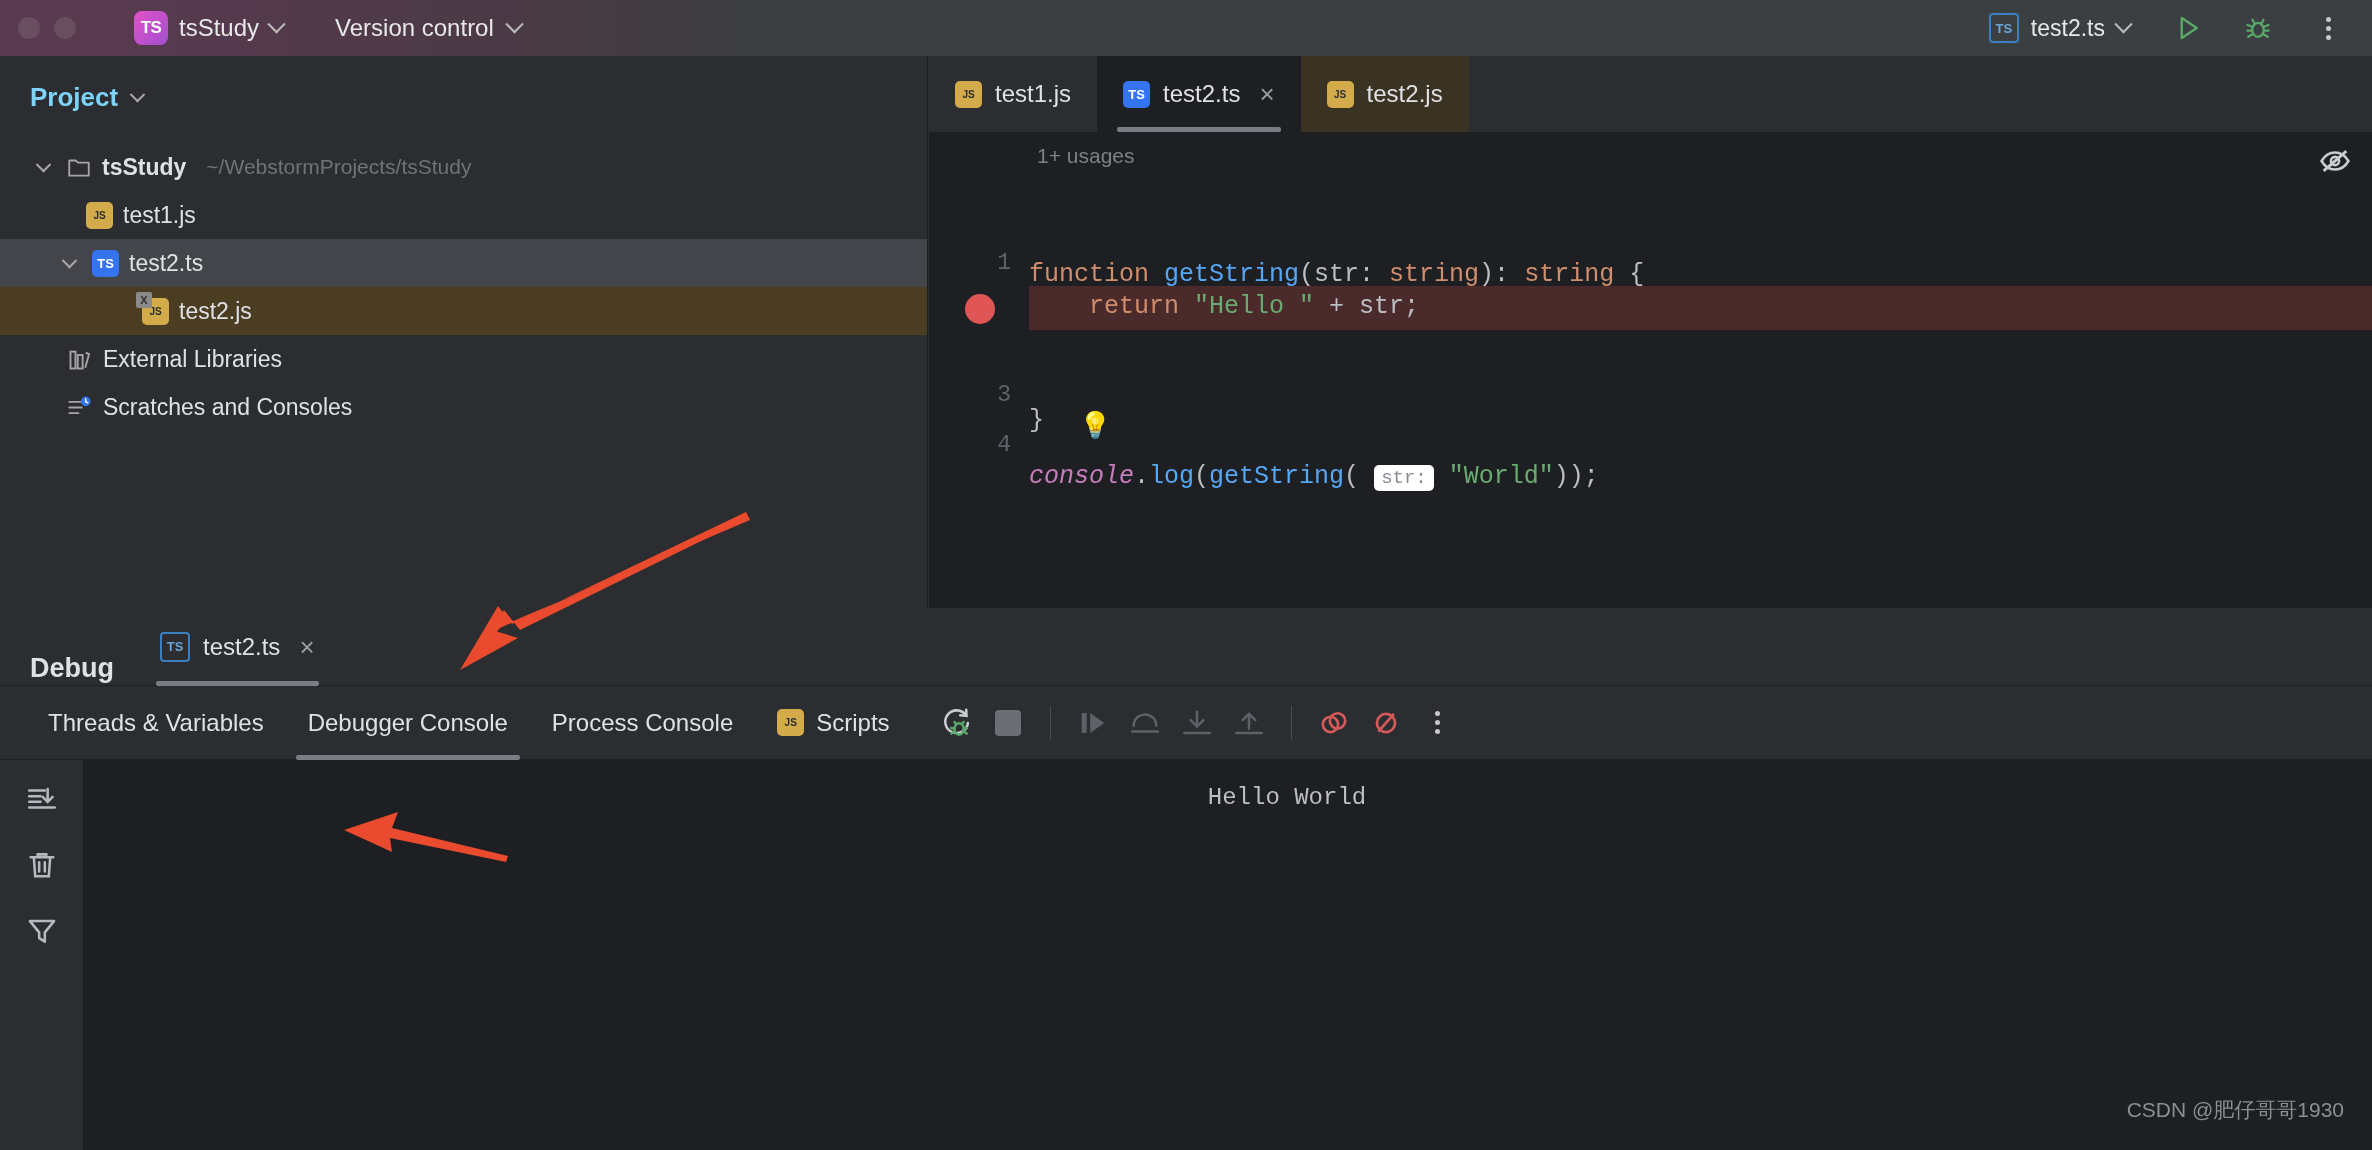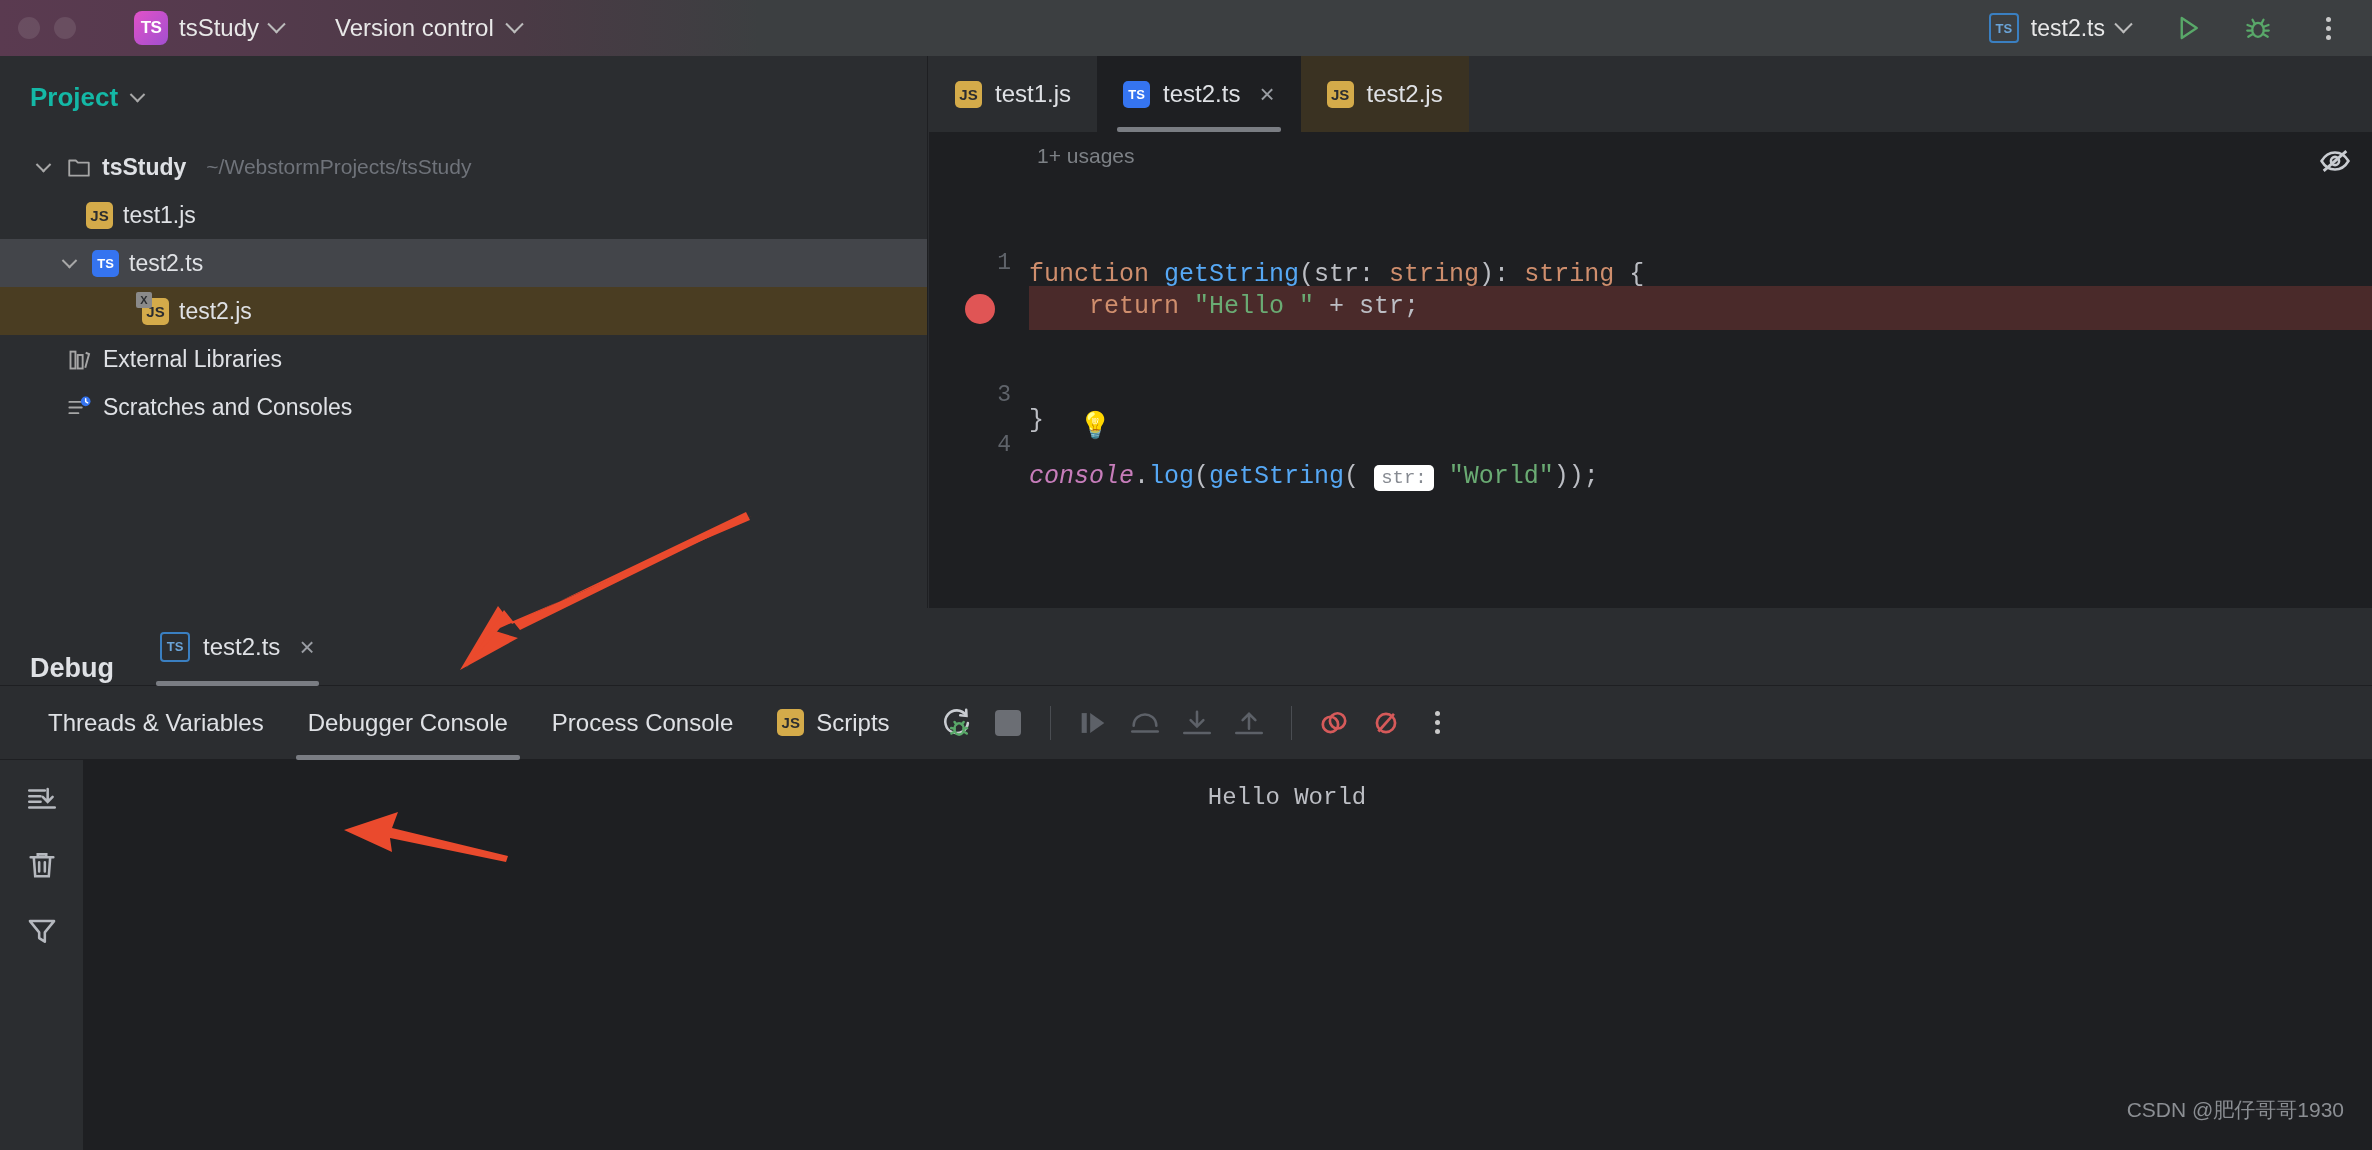--- a/index.html
+++ b/index.html
@@ -44,39 +44,39 @@
   .icon-btn { width: 44px; height: 44px; display: flex; align-items: center; justify-content: center; border-radius: 6px; }
   .dots-v { display: flex; flex-direction: column; gap: 4px; align-items: center; }
   .dots-v i { width: 5px; height: 5px; border-radius: 50%; background: #c9c9c9; display: block; }
 
   
   .sidebar {
     position: absolute; top: 56px; left: 0; width: 928px; height: 552px;
     background: #2b2d30; border-right: 1px solid #1e1f22;
   }
   .sb-head { display: flex; align-items: center; gap: 14px; padding: 26px 0 0 30px; }
-  .sb-head-title { color: #14b8a6; font-size: 26px; font-weight: bold; }
+  .sb-head-title { color: #7dd3fc; font-size: 26px; font-weight: bold; }
   .chev-sm { display: inline-block; width: 11px; height: 11px;
     border-right: 2.2px solid #a8a8a8; border-bottom: 2.2px solid #a8a8a8;
     transform: rotate(45deg) translate(-2px,-2px); }
 
   .tree { margin-top: 30px; }
   .tree-row { display: flex; align-items: center; height: 48px; padding-left: 30px; gap: 10px; }
   .tree-row.sel { background: #43454a; }
   .tree-row.hl  { background: #4a3d22; }
   .tw { width: 26px; display: flex; align-items: center; justify-content: center; }
   .tw .chev-sm { transform: rotate(45deg) translate(-2px,-2px); }
   .tree-label { color: #dfe1e5; font-size: 23px; }
   .tree-label.bold { font-weight: bold; }
   .tree-path { color: #6f737a; font-size: 21px; margin-left: 10px; }
   .indent1 { padding-left: 86px; }
   .indent2 { padding-left: 142px; }
 
   .js-badge { width: 27px; height: 27px; border-radius: 5px; background: #d4ab4a;
-    color: #2b2d30; font-size: 15px; font-weight: bold;
+    color: #2b2d30; font-size: 10px; font-weight: bold;
     display: flex; align-items: center; justify-content: center; flex: none; }
   .ts-badge { width: 27px; height: 27px; border-radius: 5px; background: #3574f0;
     color: #fff; font-size: 13px; font-weight: bold;
     display: flex; align-items: center; justify-content: center; flex: none; }
   .js-wrap { position: relative; flex: none; }
   .x-badge { position: absolute; top: -6px; left: -6px; width: 16px; height: 16px;
     background: #8a8a8a; color: #2b2d30; font-size: 11px; font-weight: bold;
     display: flex; align-items: center; justify-content: center; border-radius: 2px; }
 
   

